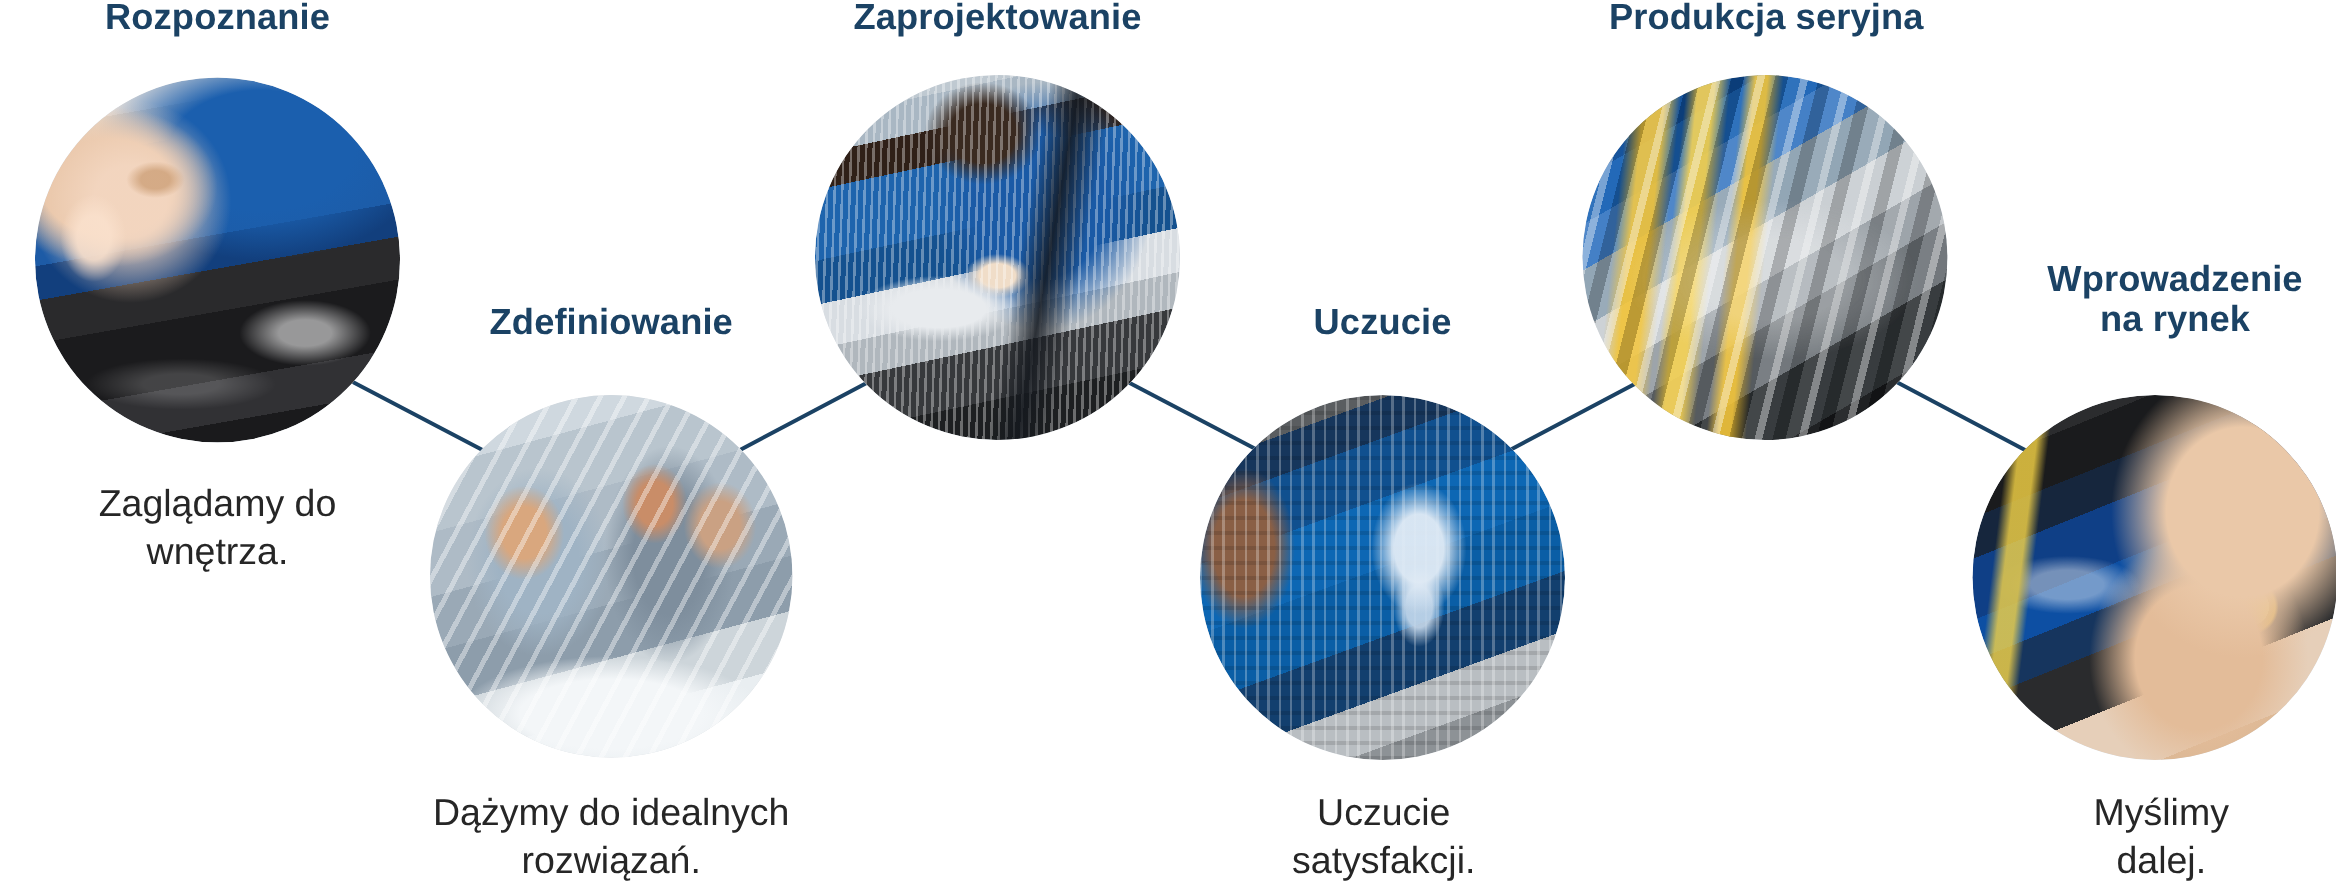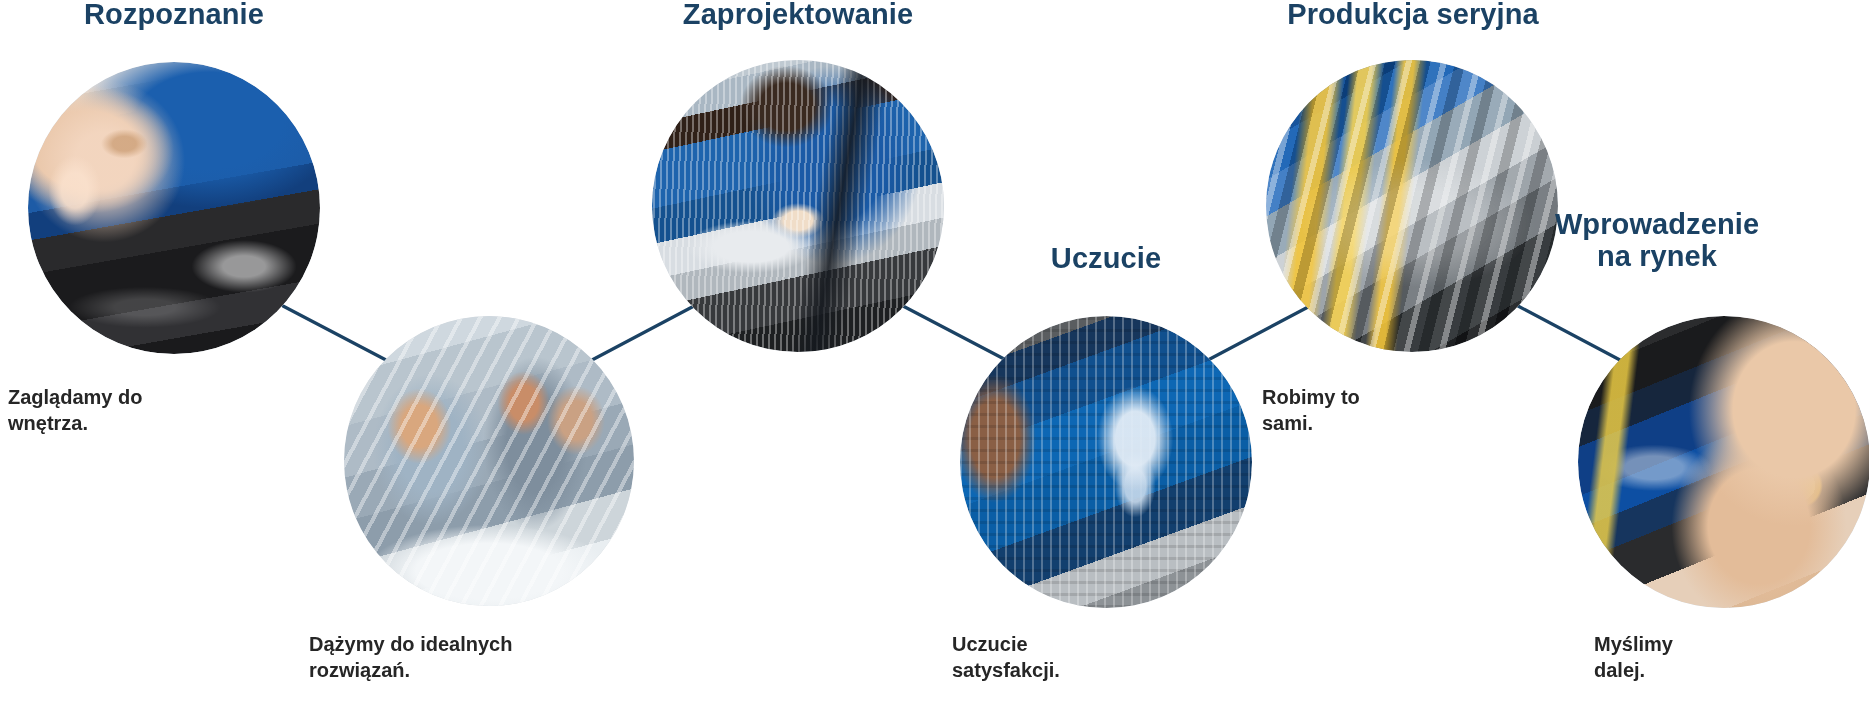--- a/index.html
+++ b/index.html
@@ -60,24 +60,25 @@
     letter-spacing: 0.1px;
     text-align: center;
     white-space: pre-line;
   }
 
   
   .caption {
     position: absolute;
     z-index: 4;
     color: #262626;
-    font-size: 20px;
+    font-size: 30px;
     line-height: 1.28;
+    text-align: center;
     white-space: pre-line;
-    font-weight: bold;
+    font-weight: normal;
   }
 
   
 
   
   .art-inspection {
     background:
       radial-gradient(circle at 26% 34%, rgba(243,214,192,0.95) 0 10%, rgba(243,214,192,0) 28%),
       radial-gradient(ellipse 30% 22% at 20% 30%, #e7c3a4 0 60%, rgba(231,195,164,0) 100%),
       radial-gradient(ellipse 46% 30% at 62% 20%, #1b5fae 0 55%, rgba(27,95,174,0) 100%),
@@ -267,43 +268,42 @@
   <div class="node" style="left:28px; top:62px; width:292px; height:292px;">
     <div class="photo art-inspection"></div>
   </div>
   <div class="step-title" style="left:28px; top:-2px; width:292px;">Rozpoznanie</div>
   <div class="caption" style="left:8px; top:385px; width:332px;">Zaglądamy do
 wnętrza.</div>
 
   <div class="node" style="left:344px; top:316px; width:290px; height:290px;">
     <div class="photo art-team"></div>
   </div>
+  <div class="step-title" style="left:339px; top:242px; width:300px;">Zdefiniowanie</div>
   <div class="caption" style="left:309px; top:632px; width:360px;">Dążymy do idealnych
 rozwiązań.</div>
 
   <div class="node" style="left:652px; top:60px; width:292px; height:292px;">
     <div class="photo art-design"></div>
   </div>
   <div class="step-title" style="left:643px; top:-2px; width:310px;">Zaprojektowanie</div>
 
   <div class="node" style="left:960px; top:316px; width:292px; height:292px;">
     <div class="photo art-prototype"></div>
   </div>
   <div class="step-title" style="left:960px; top:242px; width:292px;">Uczucie</div>
   <div class="caption" style="left:952px; top:632px; width:310px;">Uczucie
 satysfakcji.</div>
 
   <div class="node" style="left:1266px; top:60px; width:292px; height:292px;">
     <div class="photo art-production"></div>
   </div>
   <div class="step-title" style="left:1258px; top:-2px; width:310px;">Produkcja seryjna</div>
-  <div class="caption" style="left:1262px; top:385px; width:300px;">Robimy to
-sami.</div>
 
   <div class="node" style="left:1578px; top:316px; width:292px; height:292px;">
     <div class="photo art-launch"></div>
   </div>
-  <div class="step-title" style="left:1527px; top:208px; width:260px;">Wprowadzenie
+  <div class="step-title" style="left:1610px; top:208px; width:260px;">Wprowadzenie
 na rynek</div>
   <div class="caption" style="left:1594px; top:632px; width:270px;">Myślimy
 dalej.</div>
 
 </div>
 
 </body></html>

